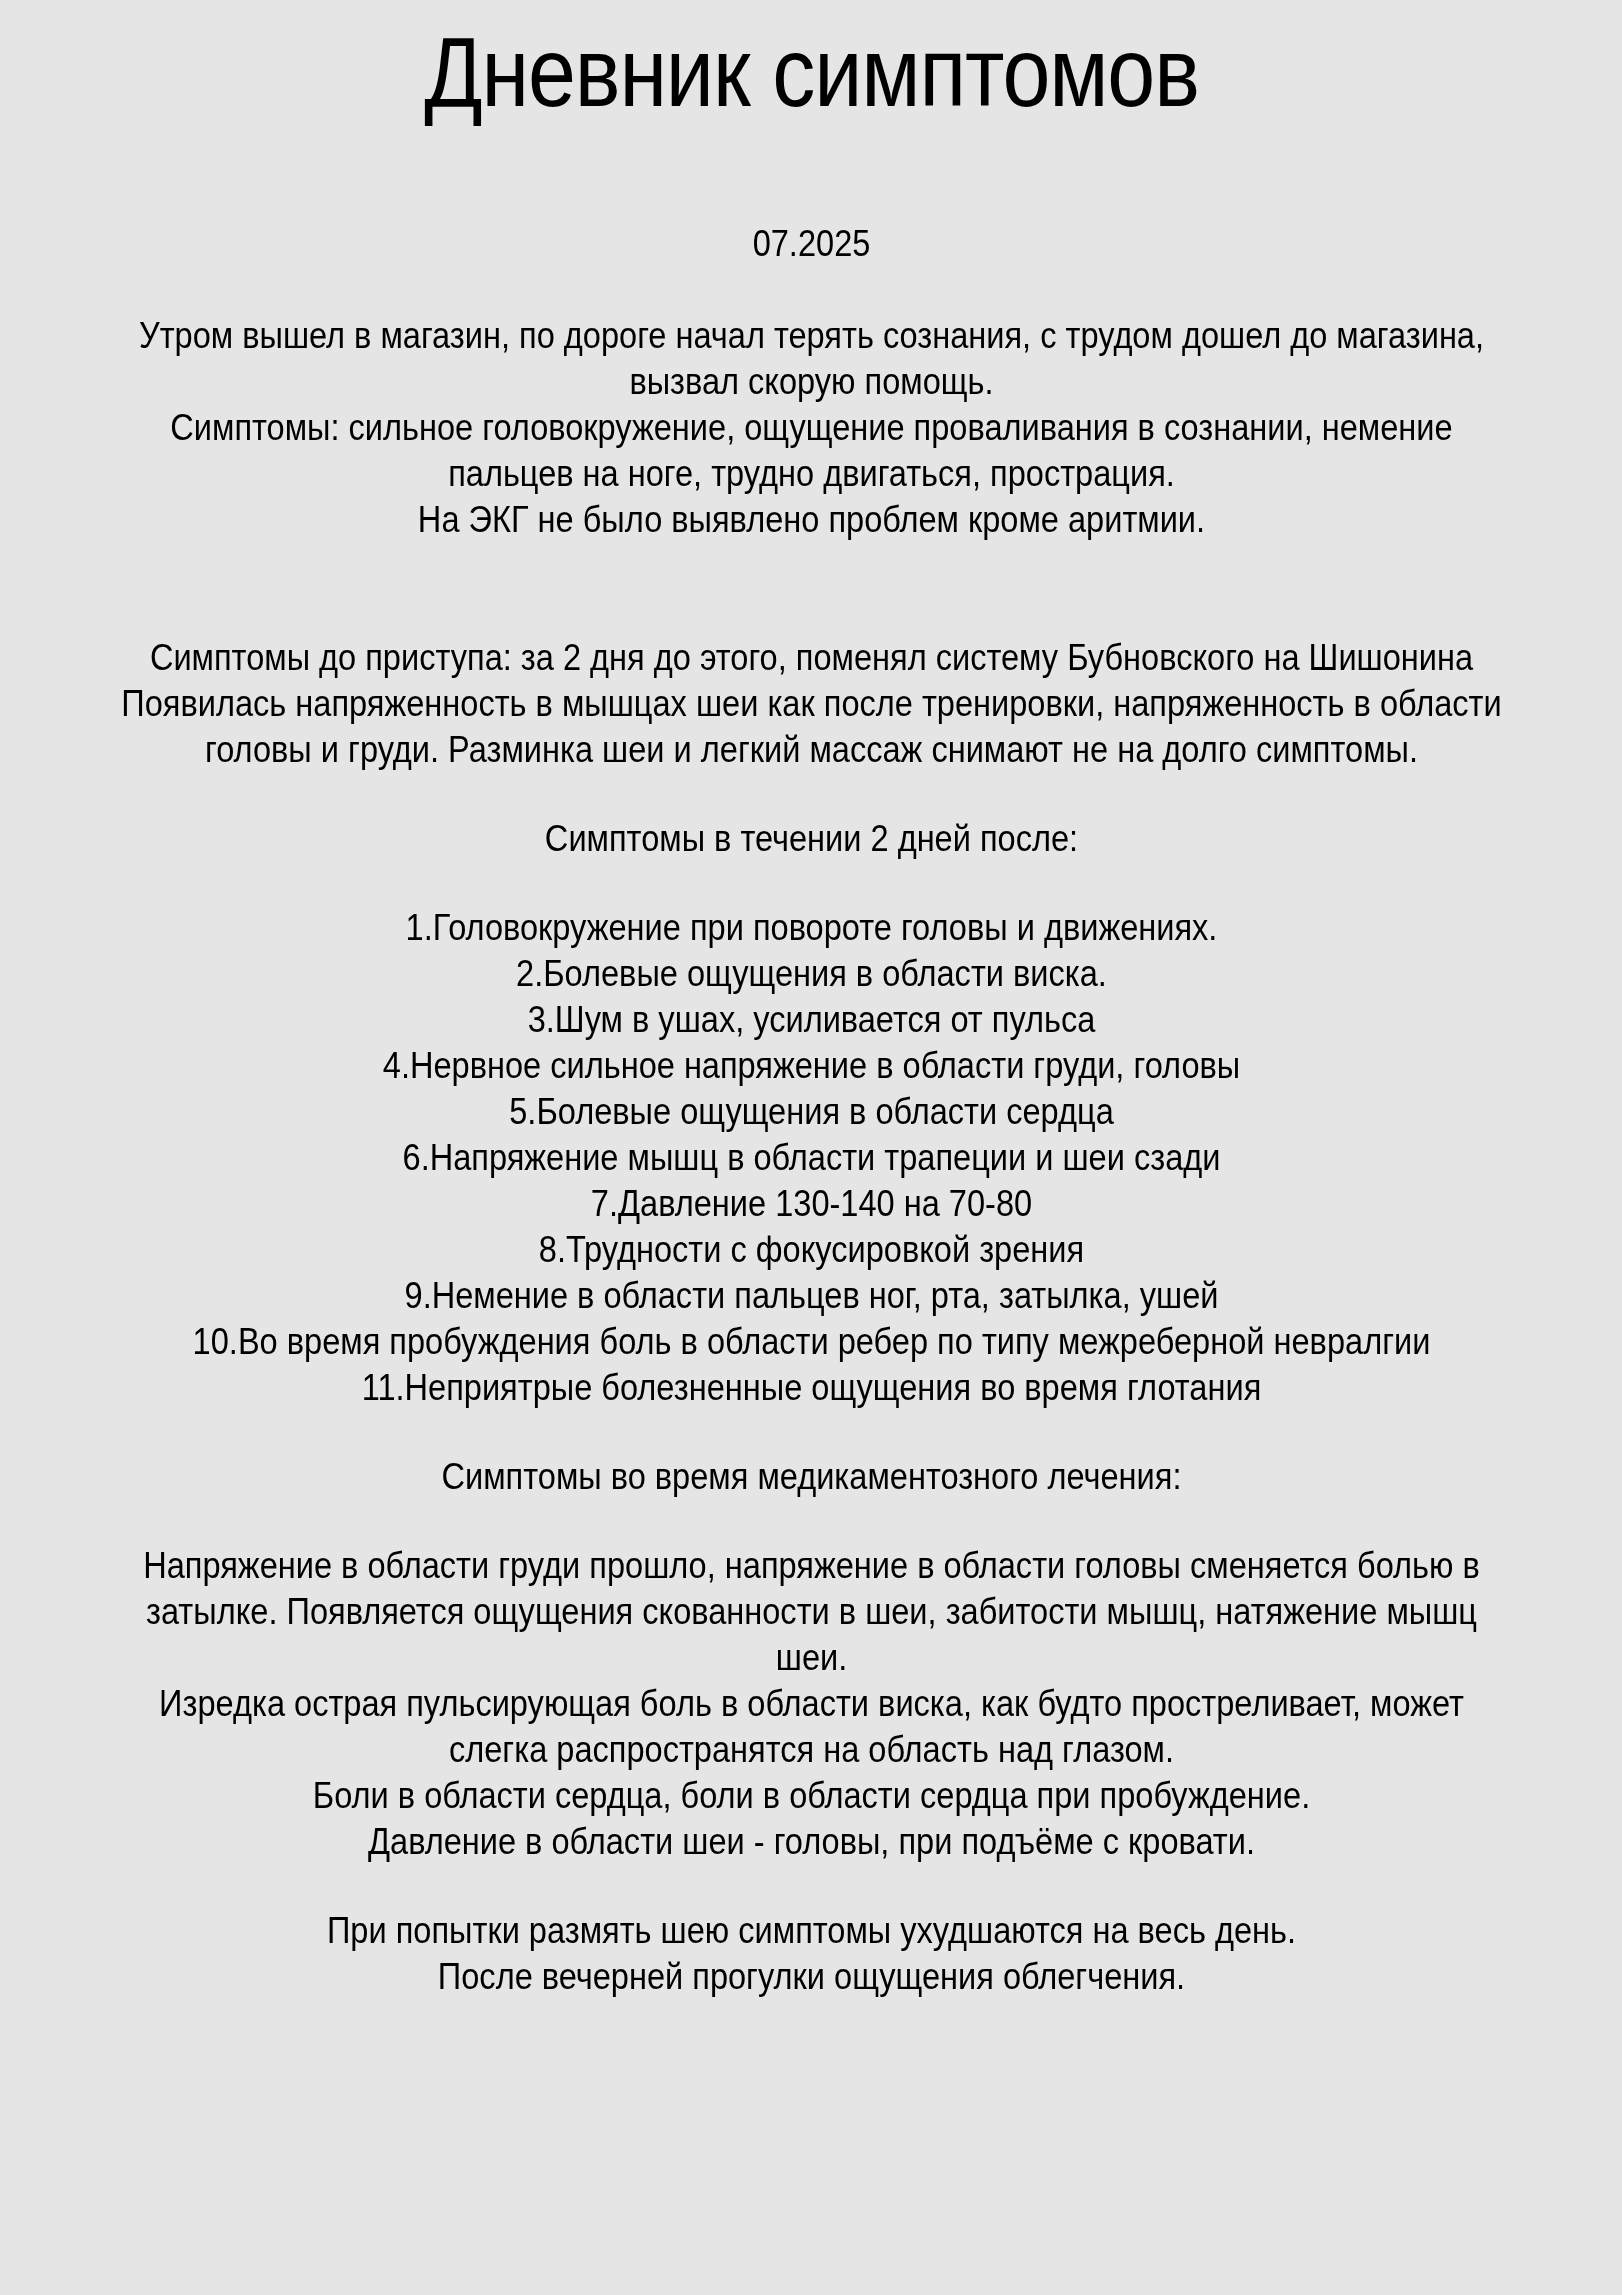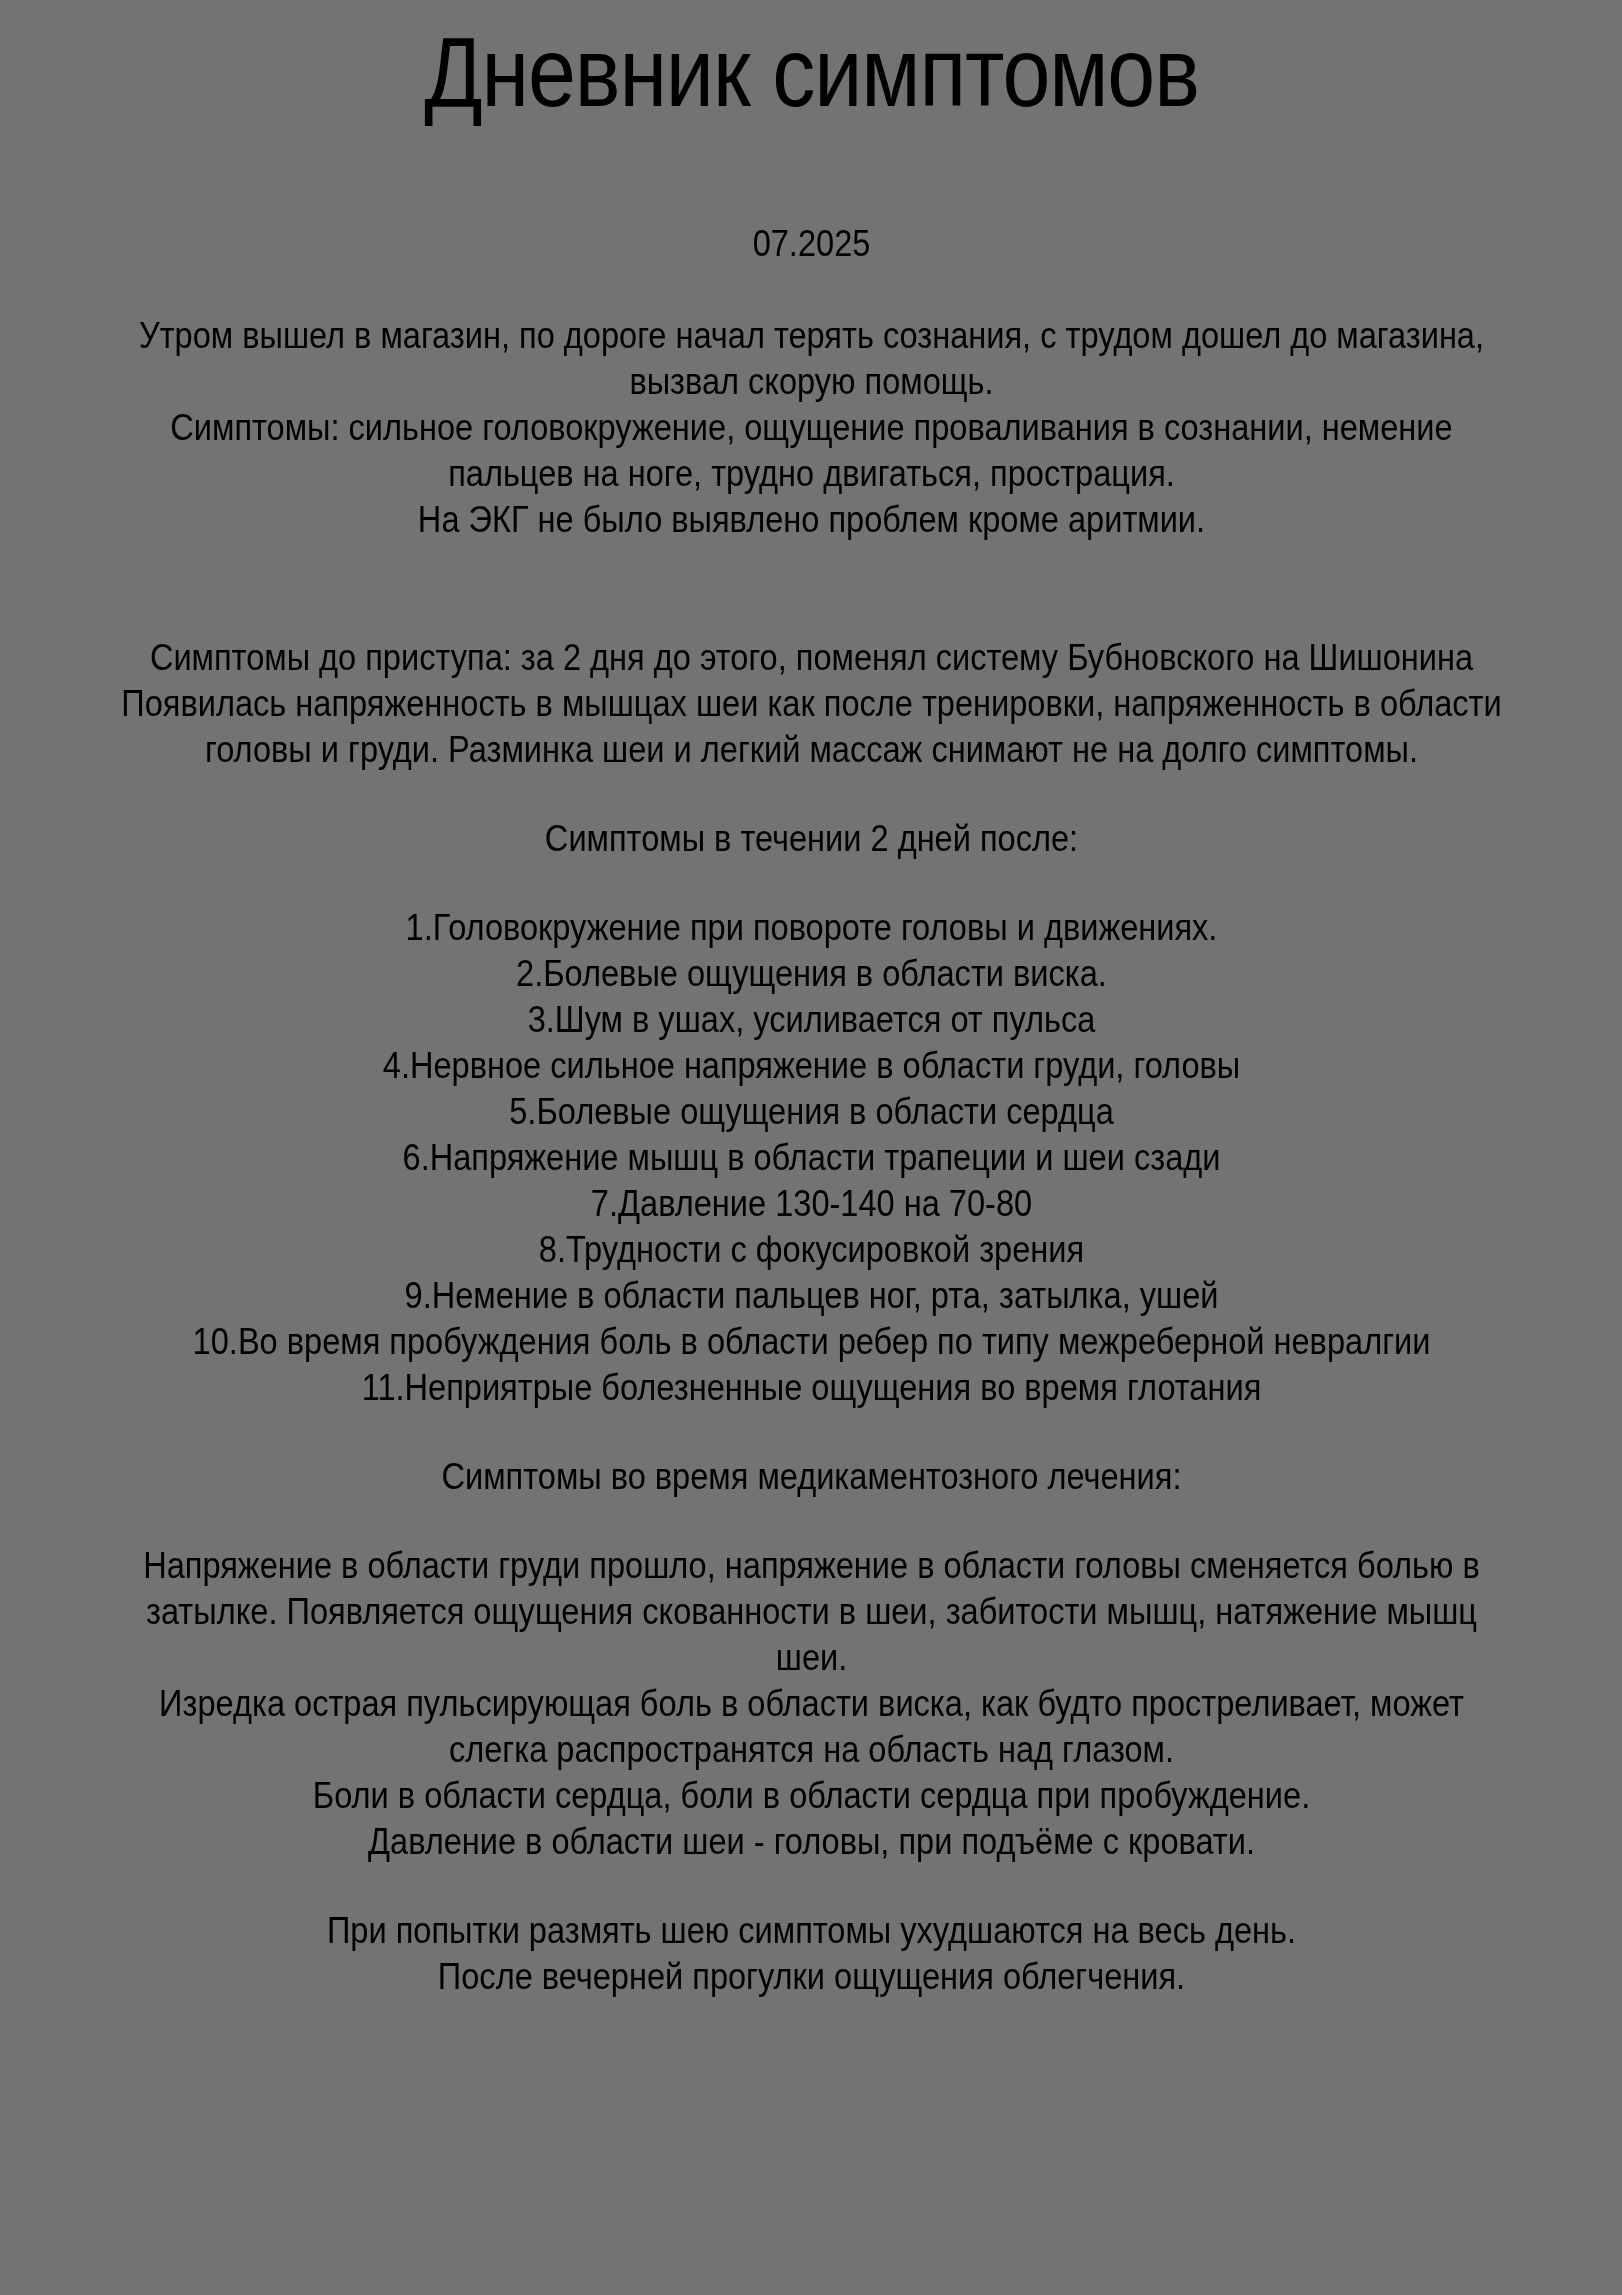--- a/index.html
+++ b/index.html
@@ -4,21 +4,21 @@
 <style>
   html, body {
     margin: 0;
     padding: 0;
     background: #ffffff;
   }
   .page {
     position: relative;
     width: 1623px;
     height: 2295px;
-    background: #737373;
+    background: #e5e5e5;
     overflow: hidden;
     font-family: "Liberation Sans", "DejaVu Sans", sans-serif;
     color: #000000;
   }
   
   .content {
     transform: scaleX(0.88);
     transform-origin: 50% 0;
     width: 100%;
     text-align: center;

